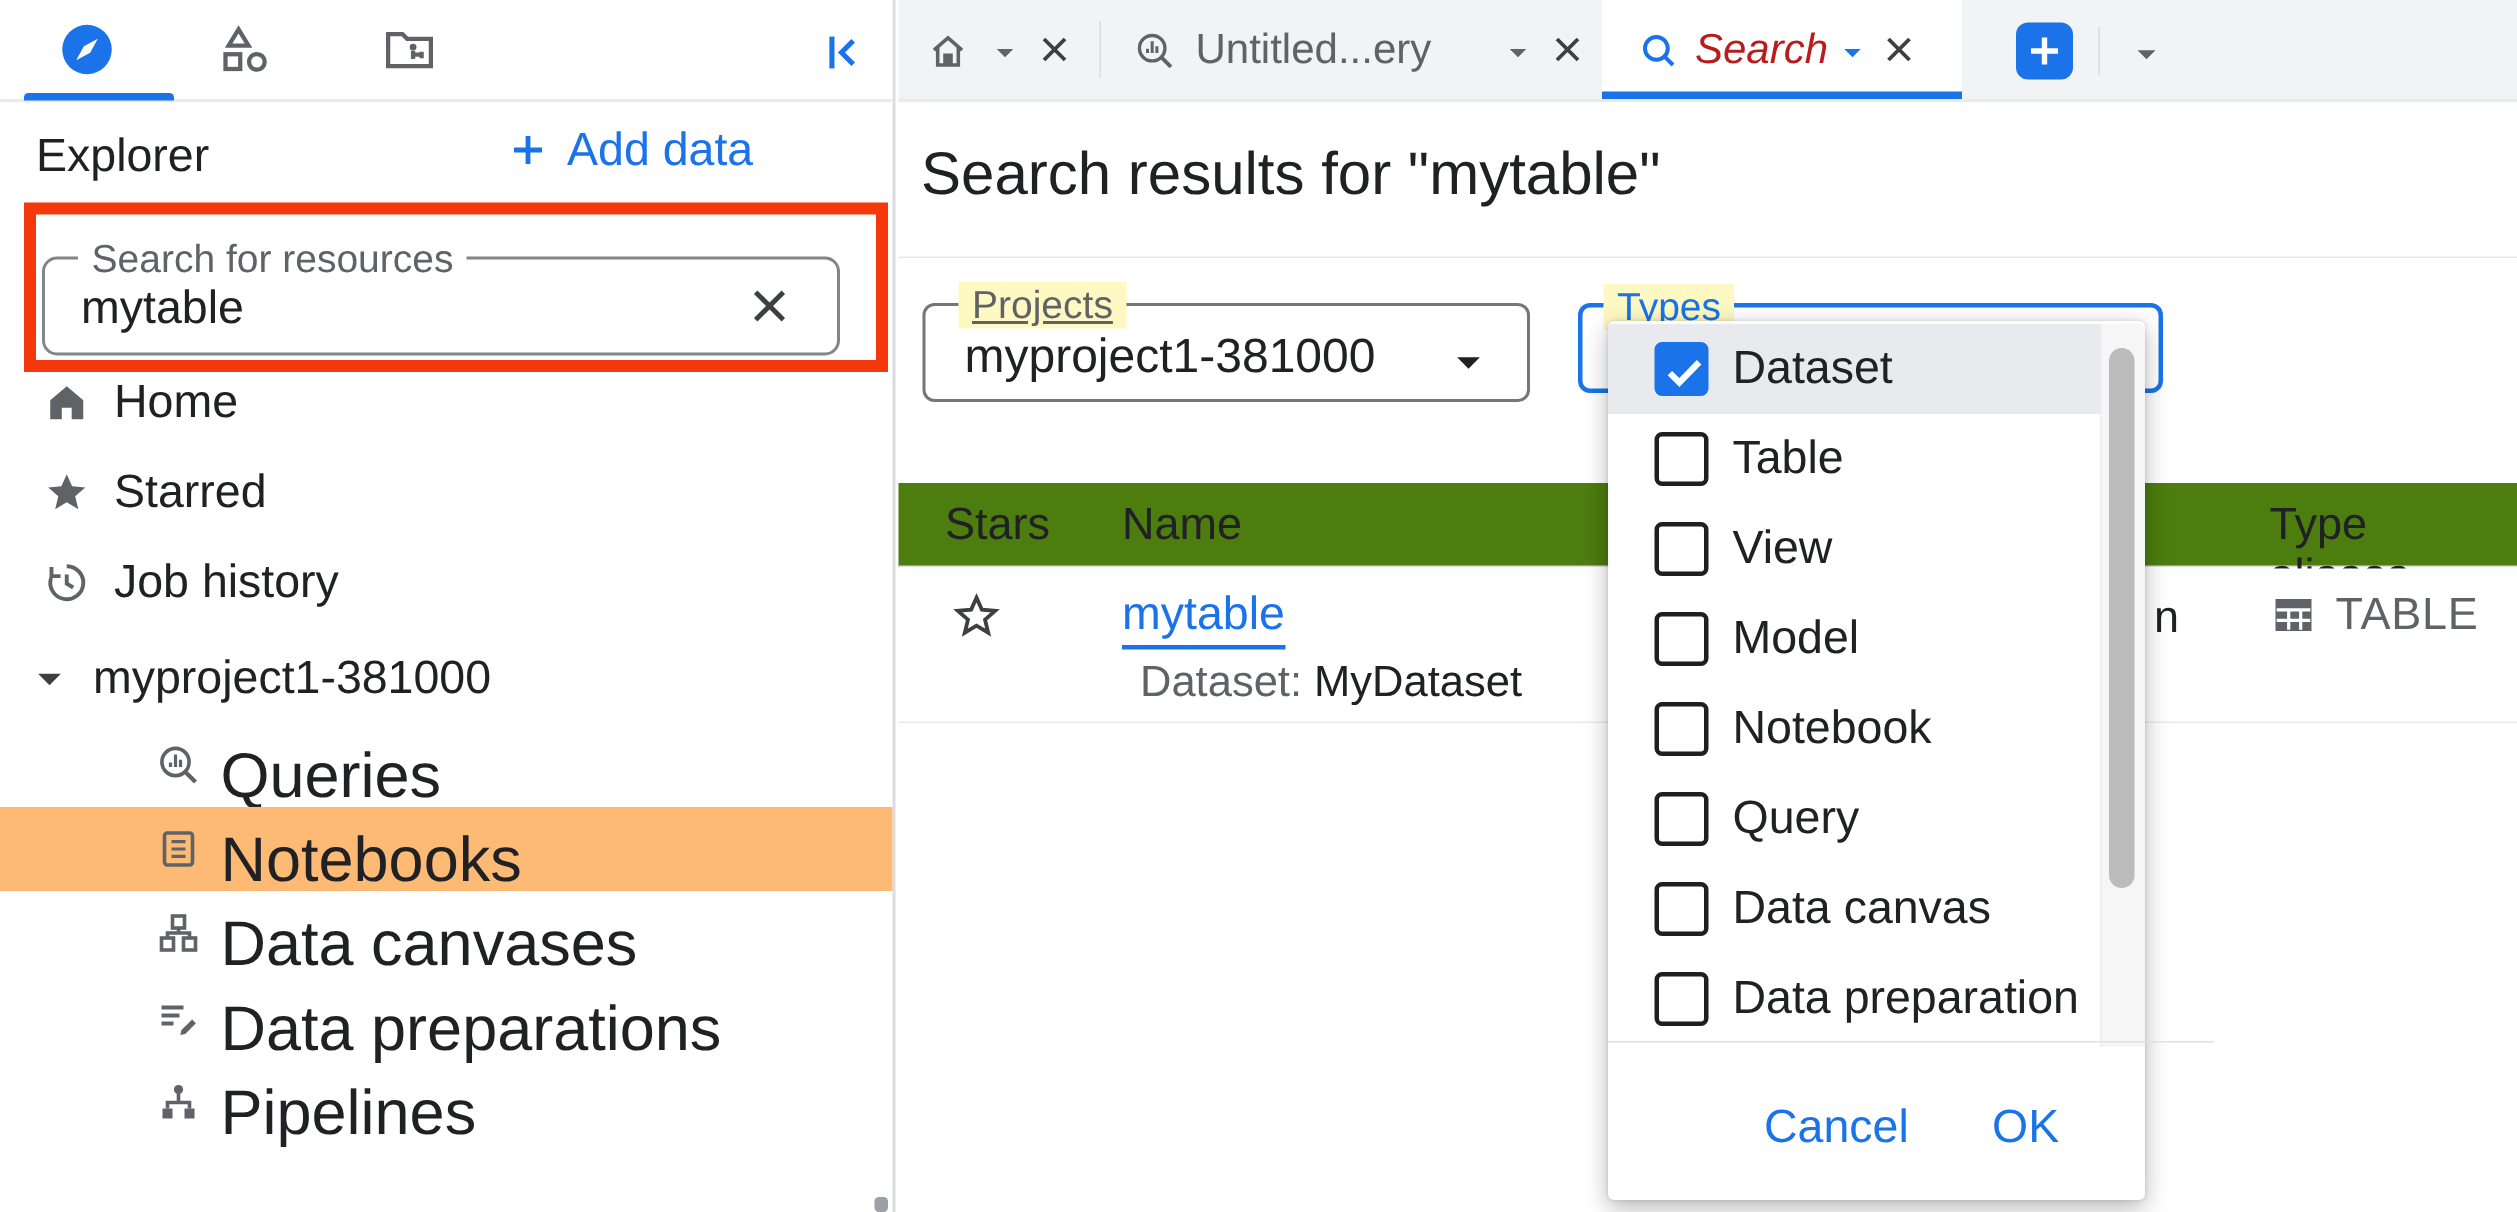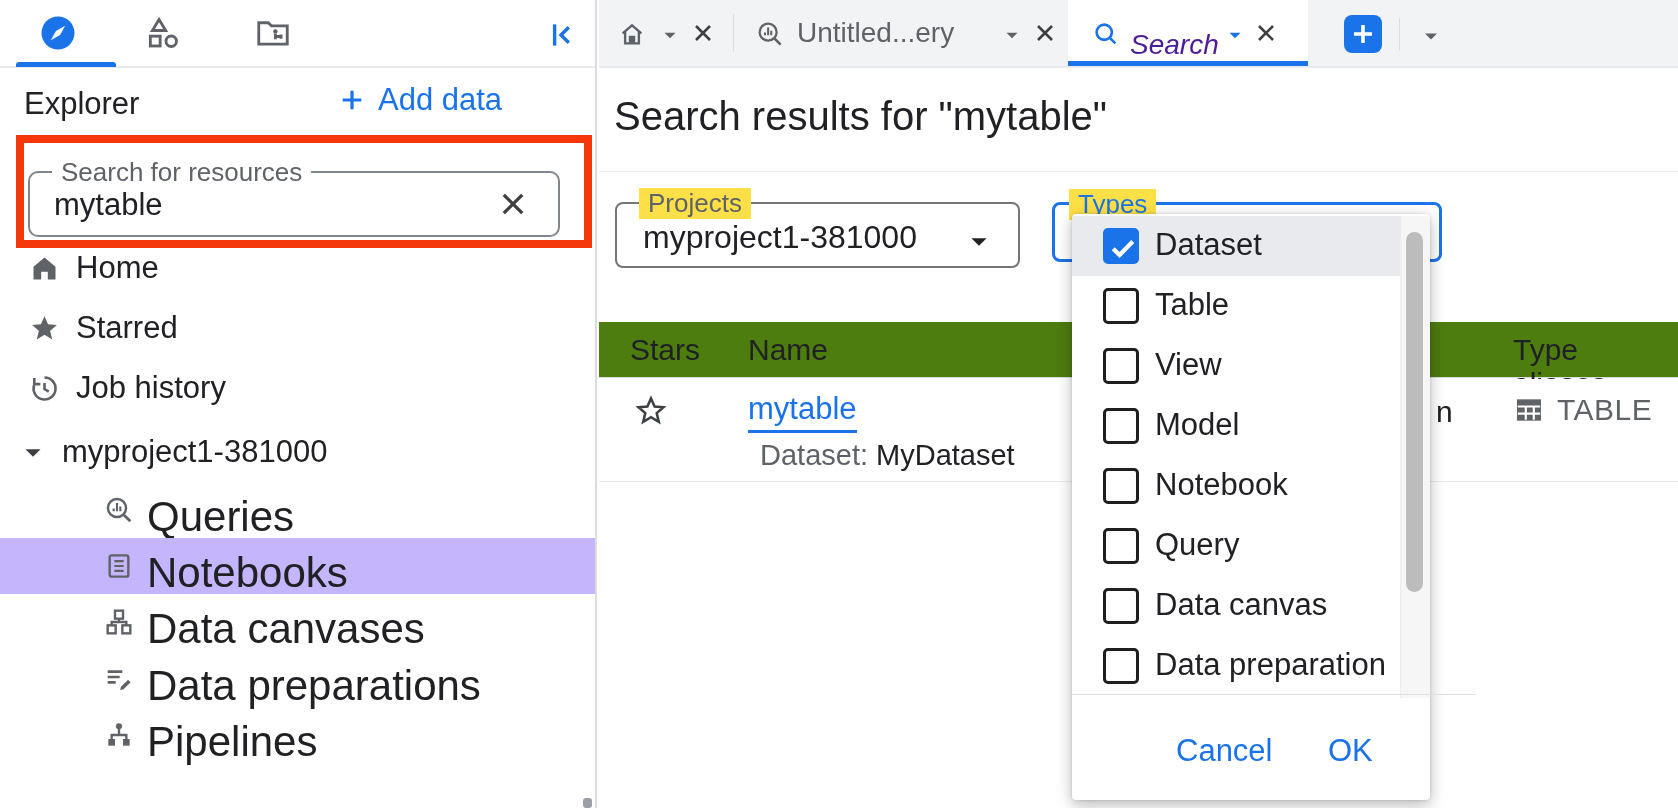--- a/index.html
+++ b/index.html
@@ -27,49 +27,49 @@
 
   .nav-item { position:absolute; left:0; width:100%; height:48px; cursor:pointer; }
   .nav-item .nicon { position:absolute; left:28px; top:8px; }
   .nav-item .nlabel { position:absolute; left:76px; top:6px; font-size:31px; color:#202124; }
 
   .tree-head { position:absolute; left:0; top:428px; width:100%; height:48px; cursor:pointer; }
   .tree-caret { position:absolute; left:20px; top:12px; }
   .tree-name { position:absolute; left:62px; top:6px; font-size:31px; font-weight:500; color:#202124; }
 
   .tree-item { position:absolute; left:0; width:100%; height:56px; cursor:pointer; }
-  .tree-item.selected { background:#c4b5fd; }
+  .tree-item.selected { background:#fdba74; }
   .tree-item .ticon { position:absolute; left:103px; top:12px; }
   .tree-item .tlabel { position:absolute; left:147px; top:11px; font-size:42px; color:#202124; }
 
   .sb-scroll-tip { position:absolute; left:583px; top:798px; width:9px; height:10px; background:#9aa0a6; border-radius:3px; }
 
   
   .tabstrip { position:absolute; left:599px; top:0; width:1079px; height:68px; background:#f1f3f4; border-bottom:2px solid #e8eaed; }
   .tab { position:absolute; top:0; height:66px; }
   .tab .sep { position:absolute; right:0; top:14px; height:38px; width:1px; background:#dadce0; }
   .tab-home { left:2px; width:133px; }
   .tab-untitled { left:136px; width:333px; }
   .tab-search { left:469px; width:240px; background:#fff; border-bottom:5px solid #1a73e8; }
   .tab .ticn { position:absolute; top:19px; }
   .tab .tcaret { position:absolute; top:24px; }
   .tab .tclose { position:absolute; top:17px; width:32px; height:32px; border:none; background:none; cursor:pointer; }
   .tab-label { position:absolute; top:17px; font-size:28px; color:#5f6368; white-space:nowrap; }
-  .tab-search .tab-label { color:#4c1d95; font-style:italic; font-weight:500;margin-top:12px; }
+  .tab-search .tab-label { color:#b91c1c; font-style:italic; font-weight:500; }
   .newtab-btn { position:absolute; left:745px; top:15px; width:38px; height:38px; background:#1a73e8; border:none; border-radius:8px; cursor:pointer; }
   .strip-vdiv { position:absolute; left:800px; top:18px; width:1px; height:32px; background:#dadce0; }
   .strip-caret { position:absolute; left:820px; top:24px; border:none; background:none; cursor:pointer; }
 
   
   .main-title { position:absolute; left:614px; top:94px; font-size:40px; font-weight:400; color:#202124; }
   .hdiv1 { position:absolute; left:599px; top:171px; width:1079px; height:1px; background:#e8eaed; }
 
   .select-box { position:absolute; background:#fff; }
   .projects-box { left:615px; top:202px; width:405px; height:66px; border:2px solid #747775; border-radius:8px; }
-  .float-label { position:absolute; left:22px; top:-16px; background:#fde047; padding:0 9px; font-size:26px; color:#5f6368; white-space:nowrap; }
+  .float-label { position:absolute; left:22px; top:-16px; background:#fef9c3; padding:0 9px; font-size:26px; color:#5f6368; white-space:nowrap;text-decoration:underline; }
   .projects-value { position:absolute; left:26px; top:15px; font-size:32px; color:#202124; }
   .select-caret { position:absolute; right:26px; top:25px; }
   .types-box { left:1052px; top:202px; width:390px; height:60px; border:3px solid #1a73e8; border-radius:8px; }
   .types-box .float-label { color:#1a73e8; left:14px; }
 
   .thead { position:absolute; left:599px; top:322px; width:1079px; height:56px; background:#4d7c0f; border-bottom:1px solid #dadce0; }
   .th { position:absolute; top:11px; font-size:30px; font-weight:500; color:#202124; }
   .trow { position:absolute; left:599px; top:379px; width:1079px; height:103px; border-bottom:1px solid #e8eaed; background:#fff; }
   .row-star { position:absolute; left:34px; top:12px; width:40px; height:40px; border:none; background:none; cursor:pointer; }
   .row-name { position:absolute; left:149px; top:12px; font-size:31px; color:#1a73e8; text-decoration:none; border-bottom:3px solid #1a73e8; padding-bottom:3px; cursor:pointer; }

